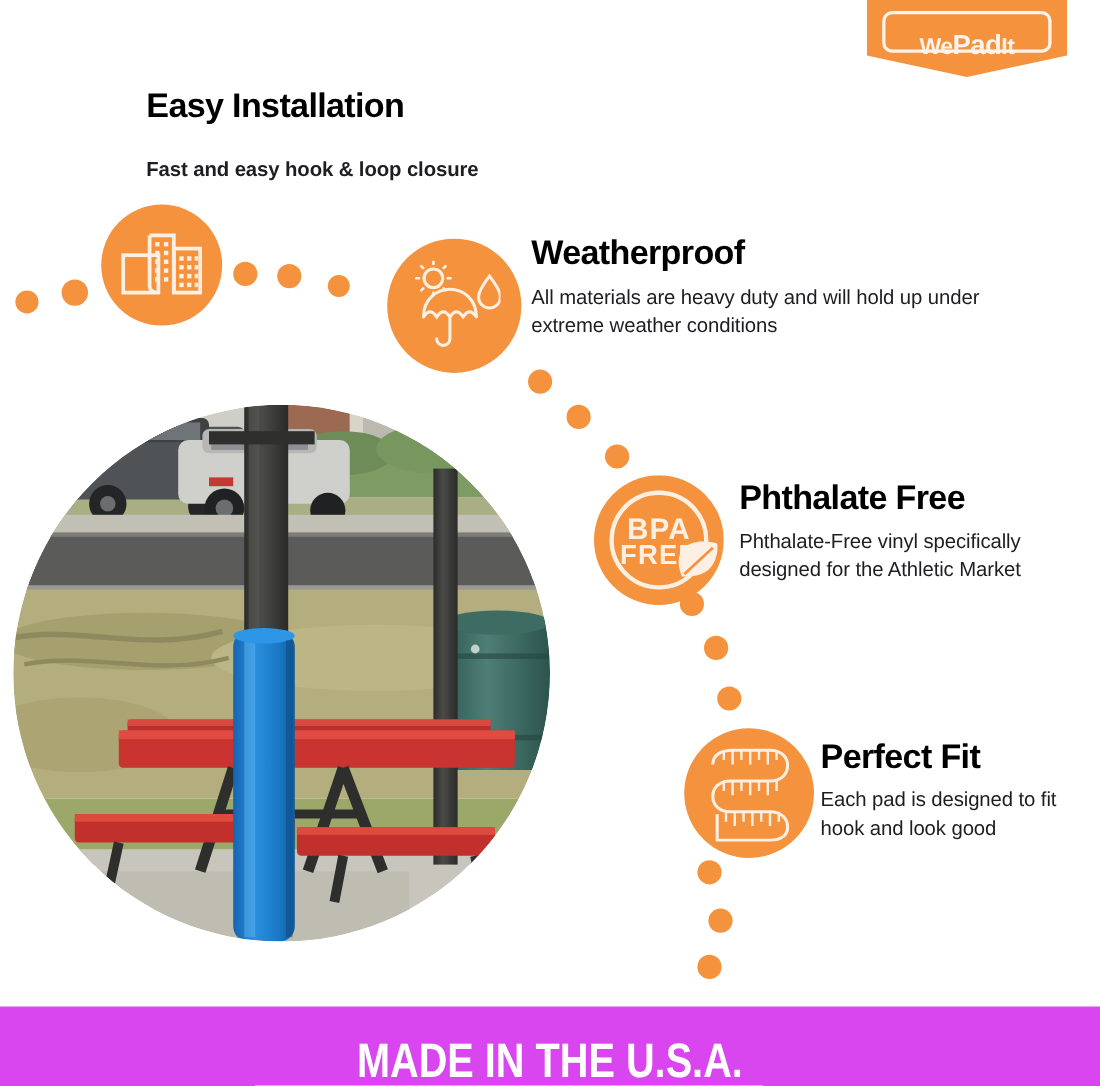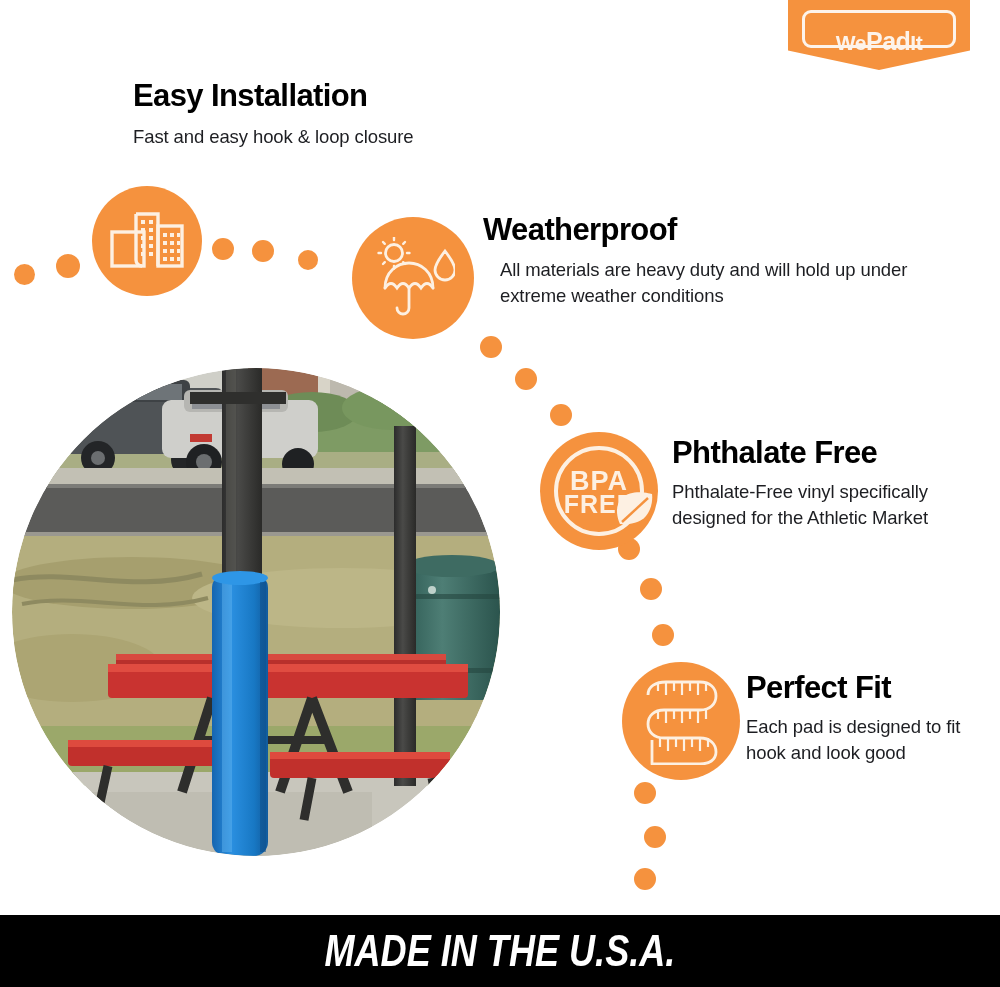--- a/index.html
+++ b/index.html
@@ -66,22 +66,22 @@
     overflow:hidden;
   }
   .photo svg { display:block; }
 
   
   .dot { position:absolute; border-radius:50%; background:#F5923E; }
 
   
   .banner {
     position:absolute; left:0; bottom:0; width:1000px; height:72px;
-    background:#000000;
-    display:flex; align-items:center; justify-content:center;font-style:italic;
+    background:#d946ef;
+    display:flex; align-items:flex-end; justify-content:center;
   }
   .banner-text {
     color:#FFFFFF; font-size:44px; font-weight:900;
     letter-spacing:0px; transform:scaleX(0.82);
     white-space:nowrap; line-height:1;
   }
 </style>
 </head>
 <body>
 
@@ -111,21 +111,21 @@
     <div class="dot" style="left:640px; top:578px; width:22px; height:22px;"></div>
     <div class="dot" style="left:652px; top:624px; width:22px; height:22px;"></div>
 
     <div class="dot" style="left:634px; top:782px; width:22px; height:22px;"></div>
     <div class="dot" style="left:644px; top:826px; width:22px; height:22px;"></div>
     <div class="dot" style="left:634px; top:868px; width:22px; height:22px;"></div>
   </div>
 
   <div class="block" id="block-easy">
     <div class="h-title">Easy Installation</div>
-    <div class="h-body" style="margin-top:11px;">Fast and easy hook &amp; loop closure</div>
+    <div class="h-body" style="margin-top:28px;font-weight:bold;">Fast and easy hook &amp; loop closure</div>
   </div>
 
   <div class="icon-circle" id="icon-install">
     <svg width="74" height="62" viewBox="0 0 74 62" fill="none" stroke="#FDF0E2" stroke-width="3.4">
       <rect x="2" y="22" width="32" height="34"></rect>
       <path d="M26 4 h22 v52"></path>
       <path d="M26 4 v46 a6 6 0 0 0 6 6"></path>
       <rect x="48" y="16" width="24" height="40"></rect>
       <g fill="#FDF0E2" stroke="none">
         <rect x="31" y="10" width="4" height="4"></rect>
@@ -149,21 +149,21 @@
           <rect x="67" y="39" width="3" height="4"></rect>
         <rect x="53" y="47" width="4" height="4"></rect>
           <rect x="60" y="47" width="4" height="4"></rect>
           <rect x="67" y="47" width="3" height="4"></rect>
       </g>
     </svg>
   </div>
 
   <div class="block" id="block-weather">
     <div class="h-title">Weatherproof</div>
-    <div class="h-body" style="margin-top:10px;margin-left:17px;">All materials are heavy duty and will hold up under extreme weather conditions</div>
+    <div class="h-body" style="margin-top:10px;">All materials are heavy duty and will hold up under extreme weather conditions</div>
   </div>
 
   <div class="icon-circle" id="icon-weather">
     <svg width="84" height="82" viewBox="0 0 84 82" fill="none" stroke="#FDF0E2" stroke-width="2.8" stroke-linecap="round">
       <circle cx="23" cy="16" r="8.5"></circle>
       <g stroke-width="2.4">
         <path d="M23 3 v-2.5"></path>
           <path d="M23 29 v2.5"></path>
         <path d="M10 16 h-2.5"></path>
           <path d="M36 16 h2.5"></path>

